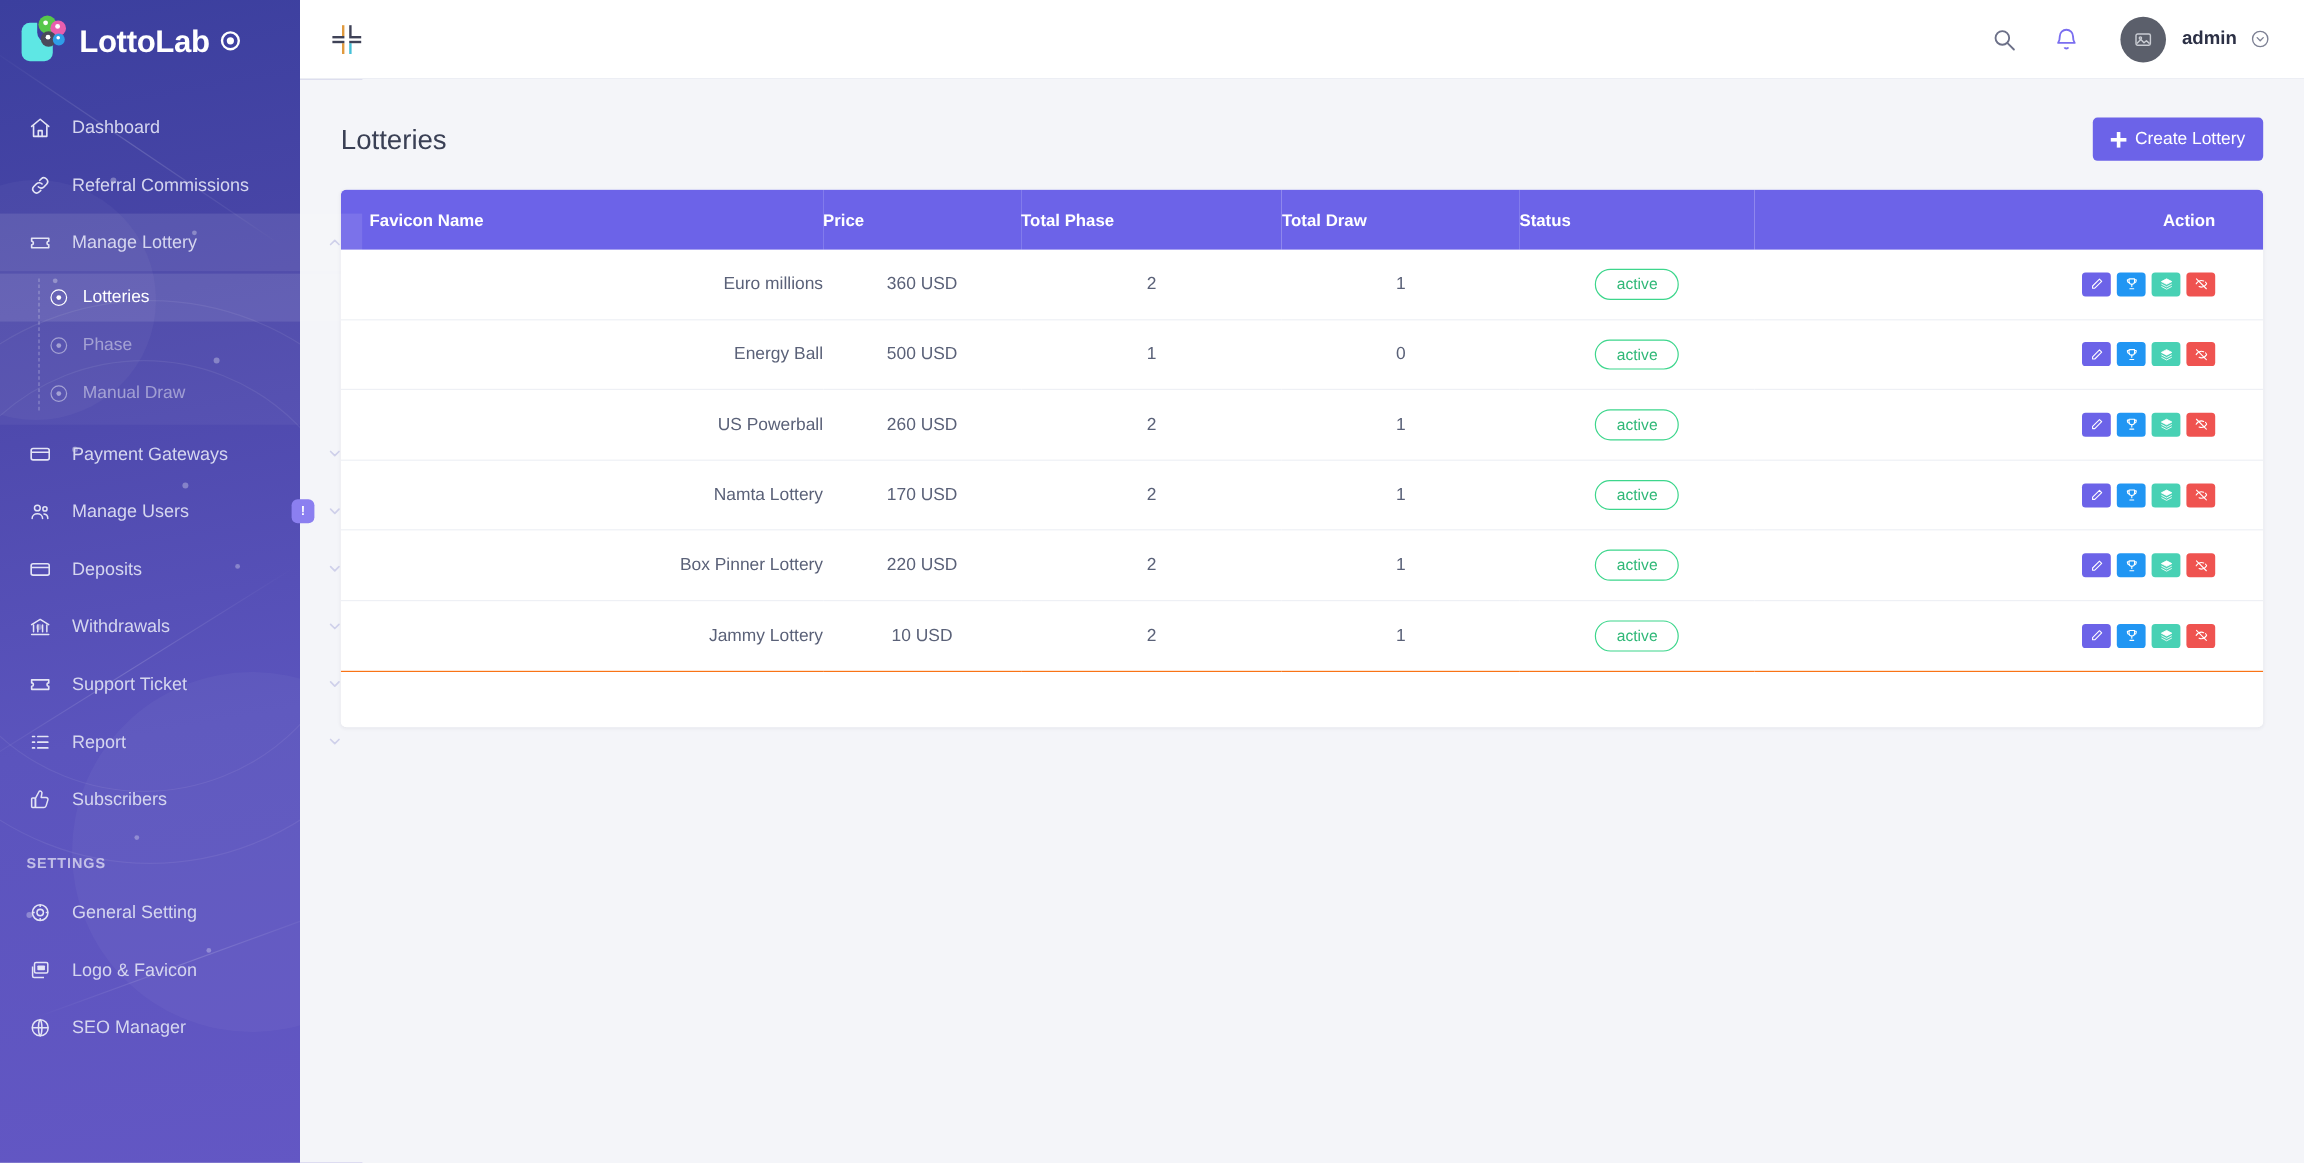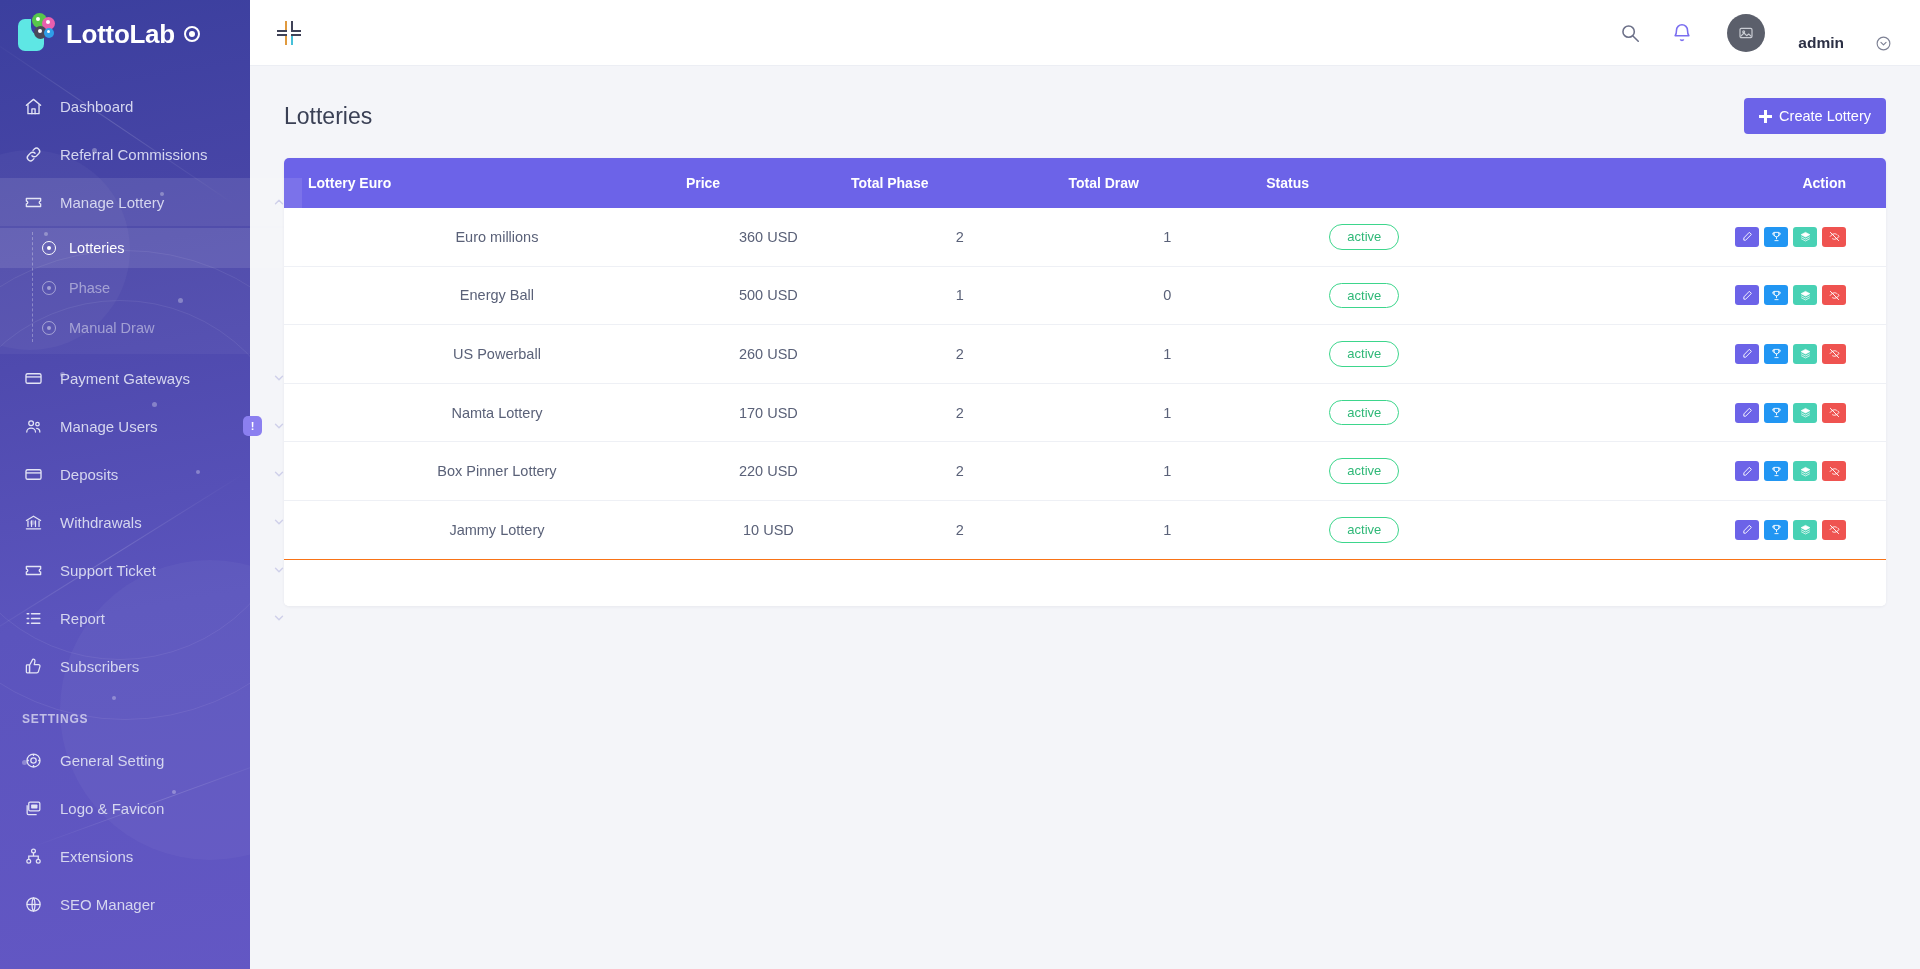--- a/index.html
+++ b/index.html
@@ -185,24 +185,23 @@
   .cb-br-v { left: 15px; top: 16px; width: 2px; height: 9px; background: #46c0d8; }
   .cb-br-h { left: 15px; top: 14px; width: 10px; height: 2px; background: #3f4257; }
 
   #topbar .spacer { flex: 1 1 auto; }
   .top-icon { width: 22px; height: 22px; cursor: pointer; margin-left: 30px; }
   .top-icon svg { width: 22px; height: 22px; display: block; }
   #search-icon svg { color: #6c7088; }
   #bell-icon svg { color: #7a6ef0; }
 
   #user-area {
-    display: flex; align-items: flex-end;
+    display: flex; align-items: center;
     margin-left: 34px;
     cursor: pointer;
-    gap: 20px;
   }
   #avatar {
     width: 38px; height: 38px; border-radius: 50%;
     background: #5b5f6b;
     display: flex; align-items: center; justify-content: center;
     color: #c9ccd3;
   }
   #avatar svg { width: 16px; height: 16px; display: block; }
   #user-name {
     margin-left: 13px;
@@ -278,21 +277,21 @@
 
   tbody tr { border-bottom: 1px solid #eef0f5; }
   tbody tr:last-child { border-bottom: 1px solid #f97316; }
   tbody td {
     font-size: 14.5px;
     color: #5a6178;
     padding: 16px 0;
     text-align: center;
     height: 50px;
   }
-  td.col-name { text-align: center; padding-left: 24px; color: #5a6178; }
+  td.col-name { text-align: right; padding-left: 24px; color: #5a6178; }
 
   .badge-active {
     display: inline-block;
     border: 1px solid #3dd68c;
     color: #2fb877;
     background: #ffffff;
     border-radius: 20px;
     font-size: 13px;
     padding: 4px 17px;
     line-height: 1.2;
@@ -532,31 +531,20 @@
       <span class="ico">
         <svg viewBox="0 0 24 24" fill="none" stroke="currentColor" stroke-width="1.6" stroke-linejoin="round">
             <rect x="6" y="4" width="14" height="11" rx="1.6"></rect>
             <path d="M4 8v10a1.6 1.6 0 0 0 1.6 1.6H16"></path>
             <rect x="9" y="7" width="8" height="5" rx="0.8" fill="currentColor" stroke="none"></rect>
           </svg>
       </span>
       <span class="lbl">Logo &amp; Favicon</span>
     </div>
 
-    <div class="nav-item">
-      <span class="ico">
-        <svg viewBox="0 0 24 24" fill="none" stroke="currentColor" stroke-width="1.6">
-            <circle cx="12" cy="5" r="2.4"></circle>
-            <circle cx="6" cy="18" r="2.4"></circle>
-            <circle cx="18" cy="18" r="2.4"></circle>
-            <path d="M12 7.4v4M12 11.4H6v4.2M12 11.4h6v4.2"></path>
-          </svg>
-      </span>
-      <span class="lbl">Extensions</span>
-    </div>
 
 
     <div class="nav-item">
       <span class="ico">
         <svg viewBox="0 0 24 24" fill="none" stroke="currentColor" stroke-width="1.6">
             <circle cx="12" cy="12" r="8.4"></circle>
             <path d="M3.6 12h16.8"></path>
             <path d="M12 3.6c2.4 2.6 2.4 14.2 0 16.8-2.4-2.6-2.4-14.2 0-16.8z"></path>
           </svg>
       </span>
@@ -620,21 +608,21 @@
     <button id="create-btn">
       <span class="plus"></span>
       <span>Create Lottery</span>
     </button>
   </div>
 
   <div id="table-card">
     <table>
       <thead>
         <tr>
-          <th class="col-name">Lottery Euro</th>
+          <th class="col-name">Favicon Name</th>
           <th>Price</th>
           <th>Total Phase</th>
           <th>Total Draw</th>
           <th>Status</th>
           <th class="col-action">Action</th>
         </tr>
       </thead>
       <tbody id="table-body">
           <tr>
             <td class="col-name">Euro millions</td>

